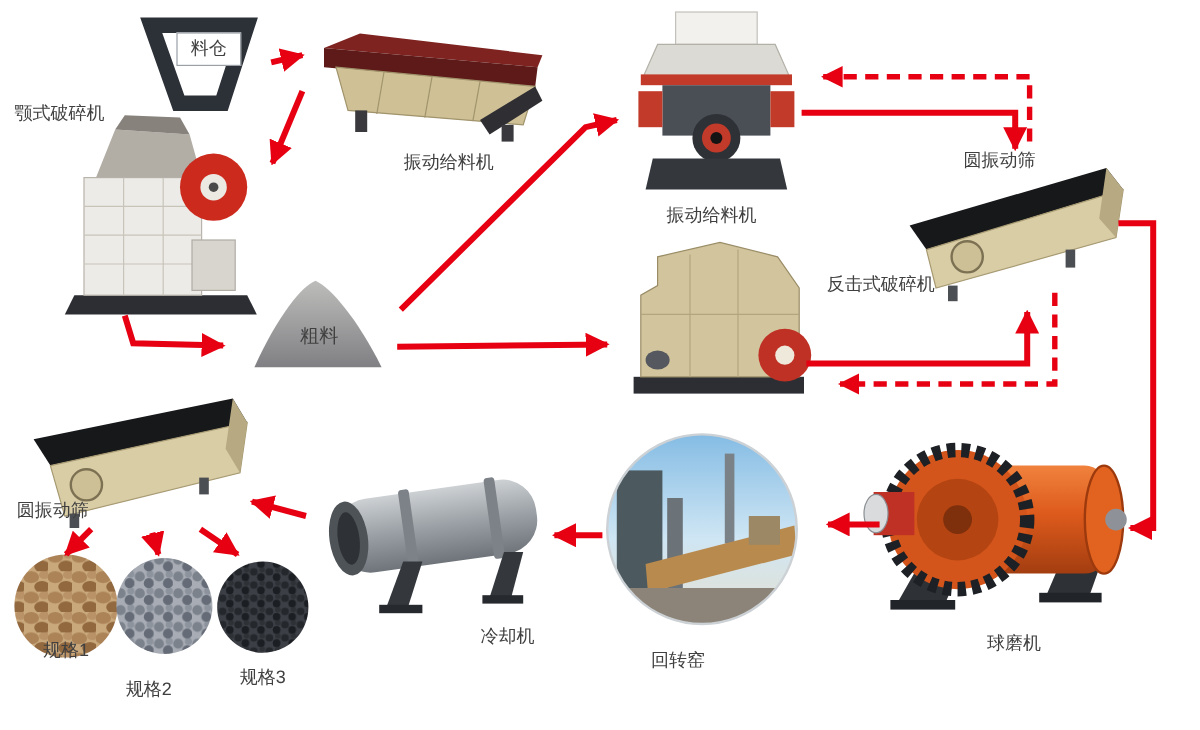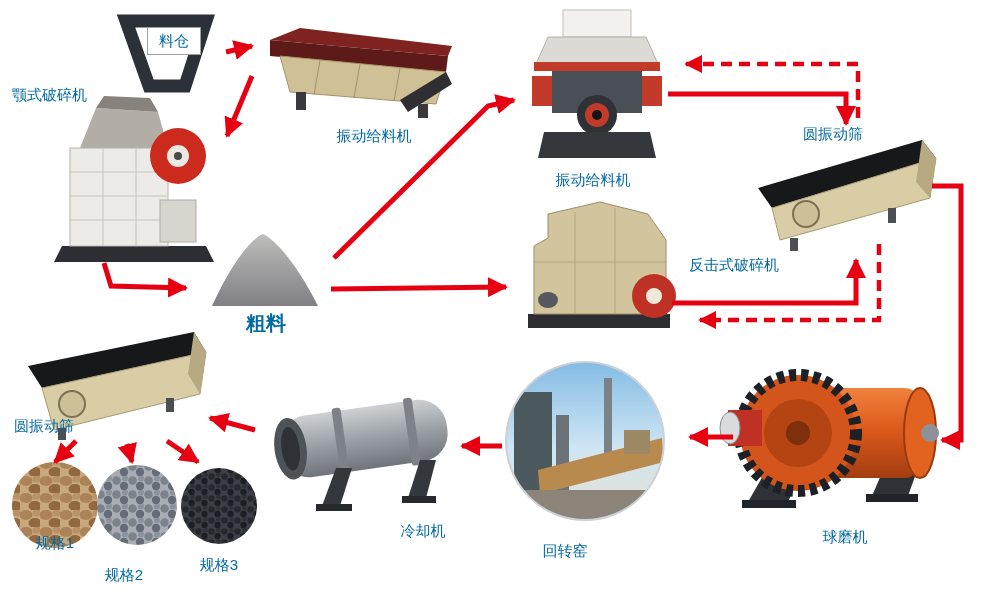--- a/index.html
+++ b/index.html
@@ -1,22 +1,22 @@
 <!DOCTYPE html>
 <html><head>
 <meta charset="utf-8">
 <style>
   html,body{margin:0;padding:0;background:#fff;}
   .canvas{position:relative;width:1000px;height:608px;background:#fff;overflow:hidden;
           font-family:"Liberation Sans","DejaVu Sans",sans-serif;}
   .canvas svg.layer{position:absolute;left:0;top:0;}
-  .label{position:absolute;font-size:15px;line-height:1.2;color:#0369a1;white-space:nowrap;}
+  .label{position:absolute;font-size:15px;line-height:1.2;color:#404040;white-space:nowrap;}
   .label.center{transform:translateX(-50%);}
   .label.boxed{background:#fff;border:1px solid #9aa0a6;padding:4px 11px;}
-  .label.onpile{font-weight:bold;font-size:20px;margin-top:40px;}
+  .label.onpile{font-weight:normal;font-size:16px;}
 </style>
 </head>
 <body>
 
 <div class="canvas">
 
   <svg class="layer" width="1000" height="608" viewBox="0 0 1000 608">
     <defs>
       <marker id="arrow" viewBox="0 0 10 10" refX="9" refY="5" markerWidth="4" markerHeight="4" orient="auto-start-reverse">
         <path d="M0,0 L10,5 L0,10 z" fill="#e60012"></path>
@@ -216,21 +216,21 @@
       <path d="M879,244 L879,320 L700,320" marker-end="url(#arrow)"></path>
     </g>
   </svg>
 
   <div class="label" style="left:12px;top:86px">颚式破碎机</div>
   <div class="label boxed" style="left:147px;top:27px">料仓</div>
   <div class="label center" style="left:374px;top:127px">振动给料机</div>
   <div class="label center onpile" style="left:266px;top:271px">粗料</div>
   <div class="label center" style="left:593px;top:171px">振动给料机</div>
   <div class="label center" style="left:833px;top:125px">圆振动筛</div>
-  <div class="label center" style="left:734px;top:256px">反击式破碎机</div>
+  <div class="label center" style="left:734px;top:229px">反击式破碎机</div>
   <div class="label" style="left:14px;top:417px">圆振动筛</div>
   <div class="label center" style="left:423px;top:522px">冷却机</div>
   <div class="label center" style="left:565px;top:542px">回转窑</div>
   <div class="label center" style="left:845px;top:528px">球磨机</div>
   <div class="label center" style="left:55px;top:534px">规格1</div>
   <div class="label center" style="left:124px;top:566px">规格2</div>
   <div class="label center" style="left:219px;top:556px">规格3</div>
 </div>
 
 </body></html>

